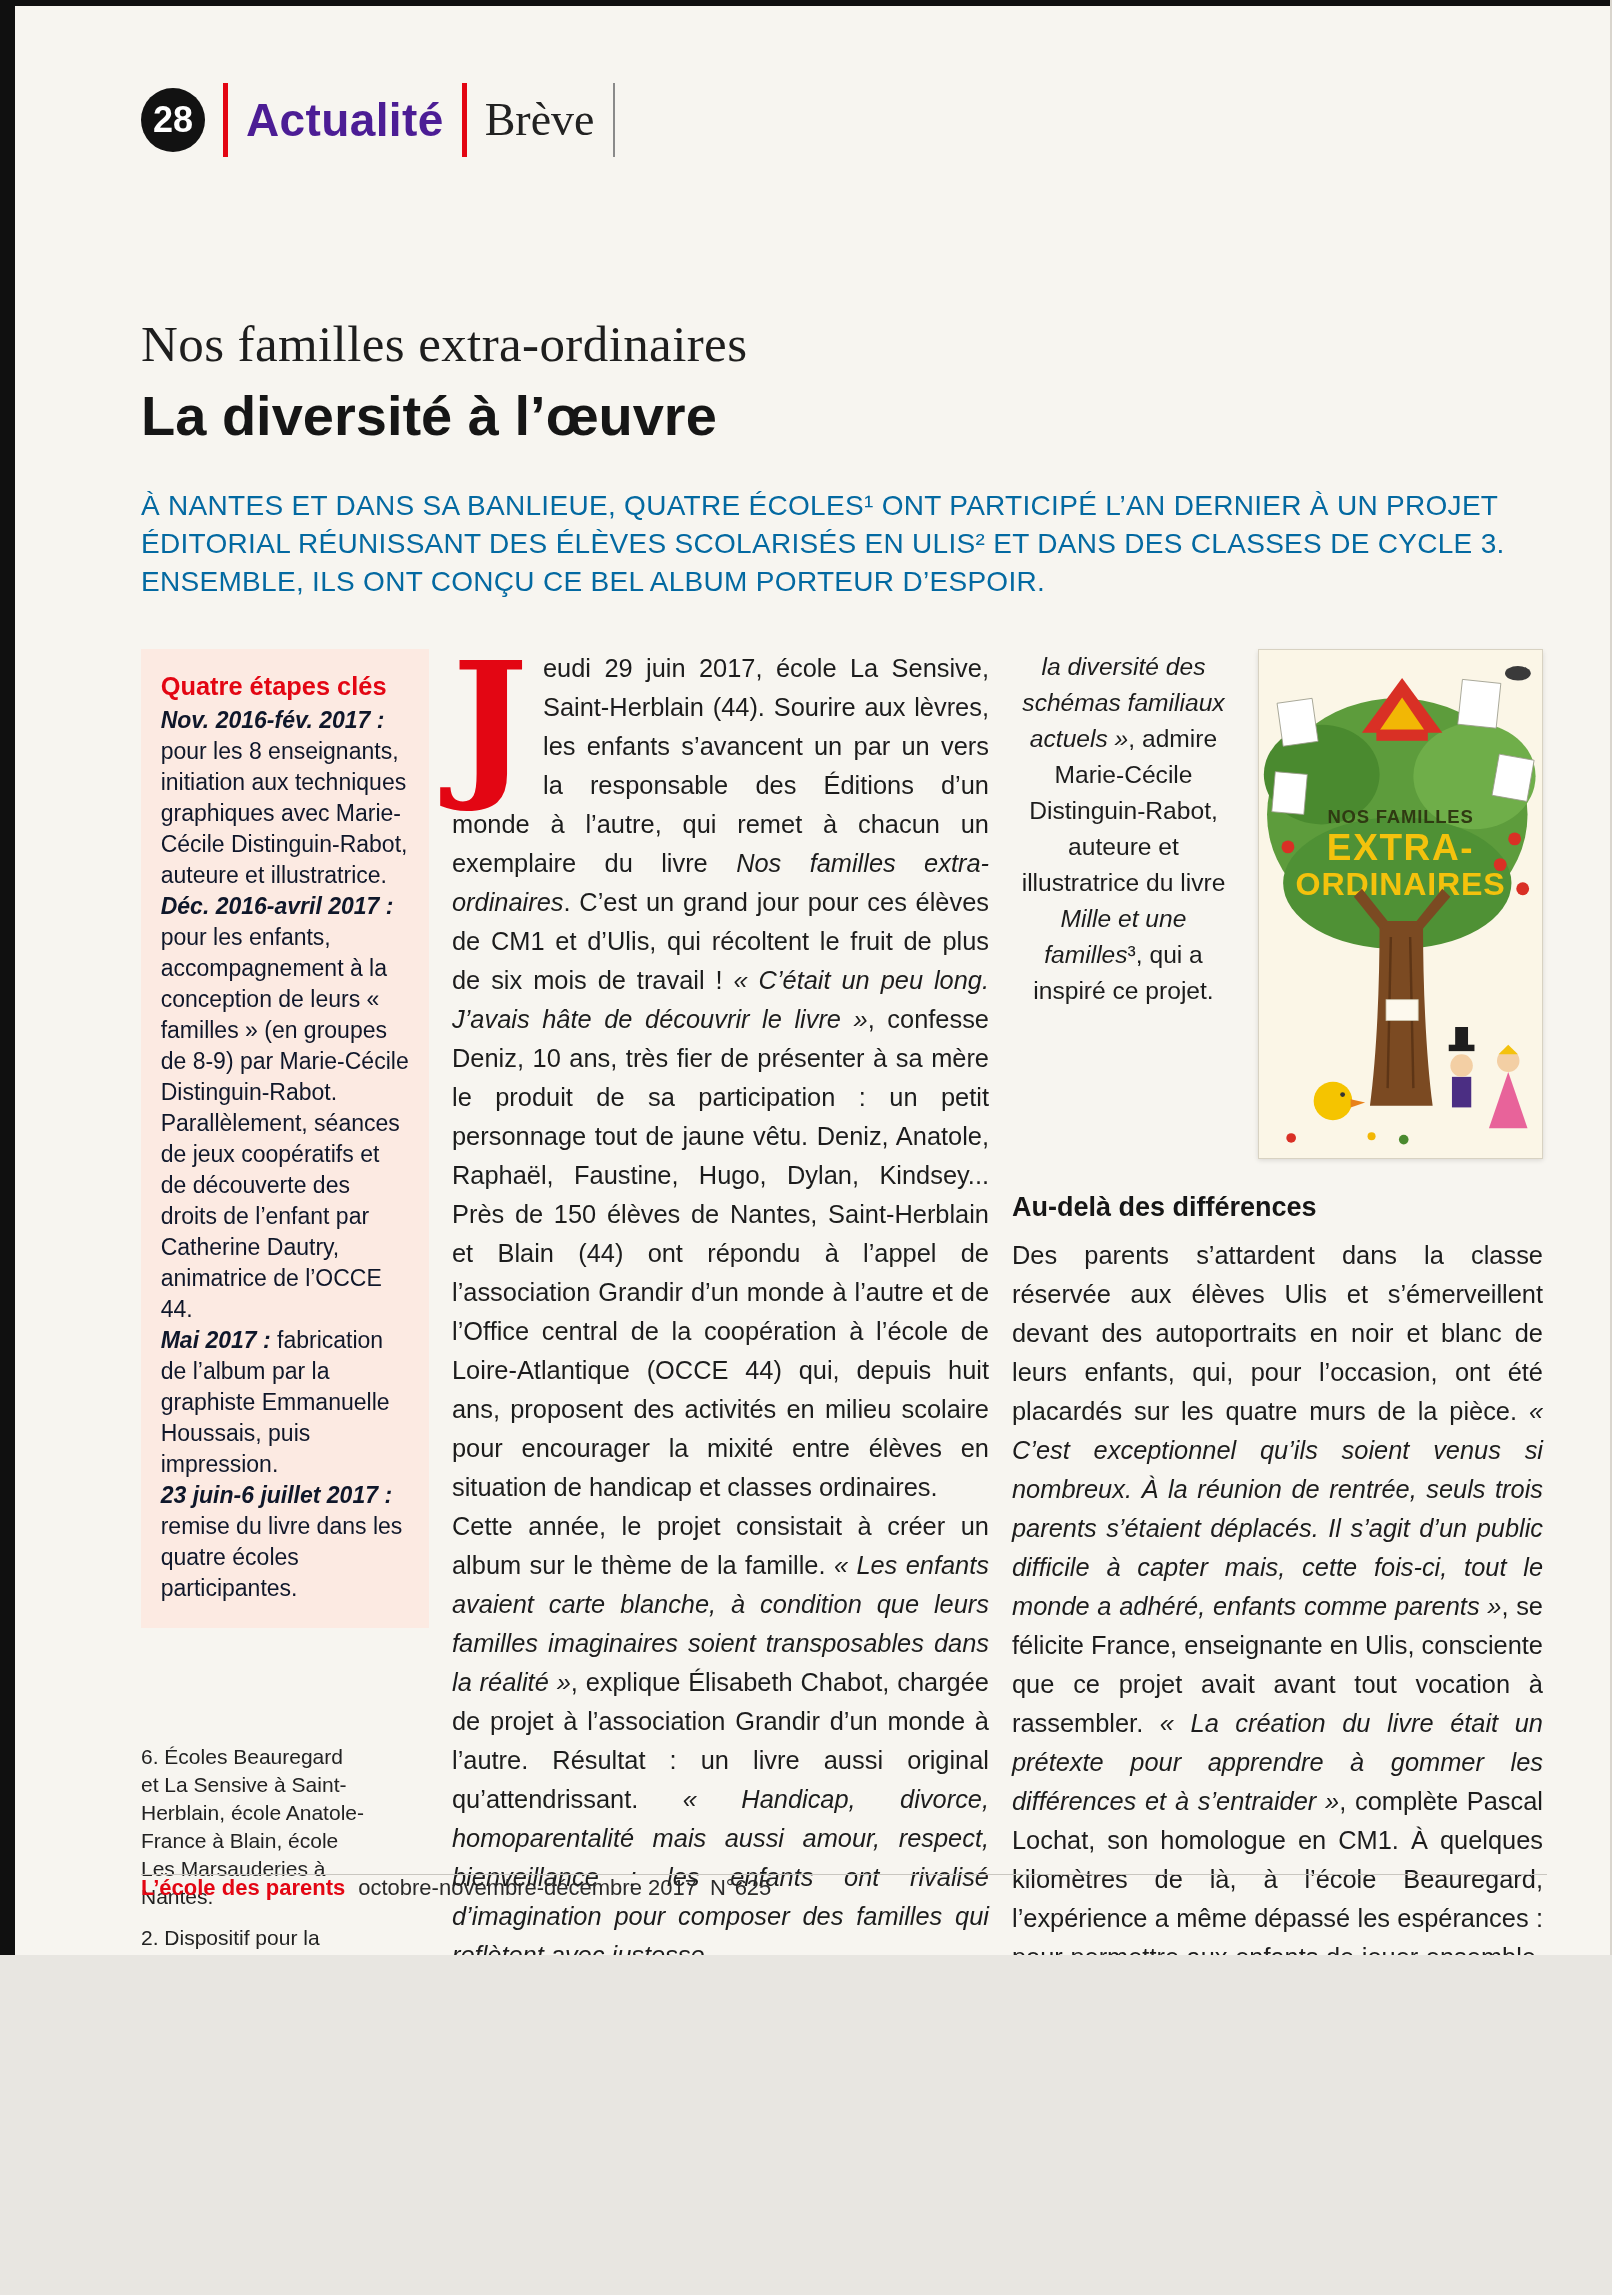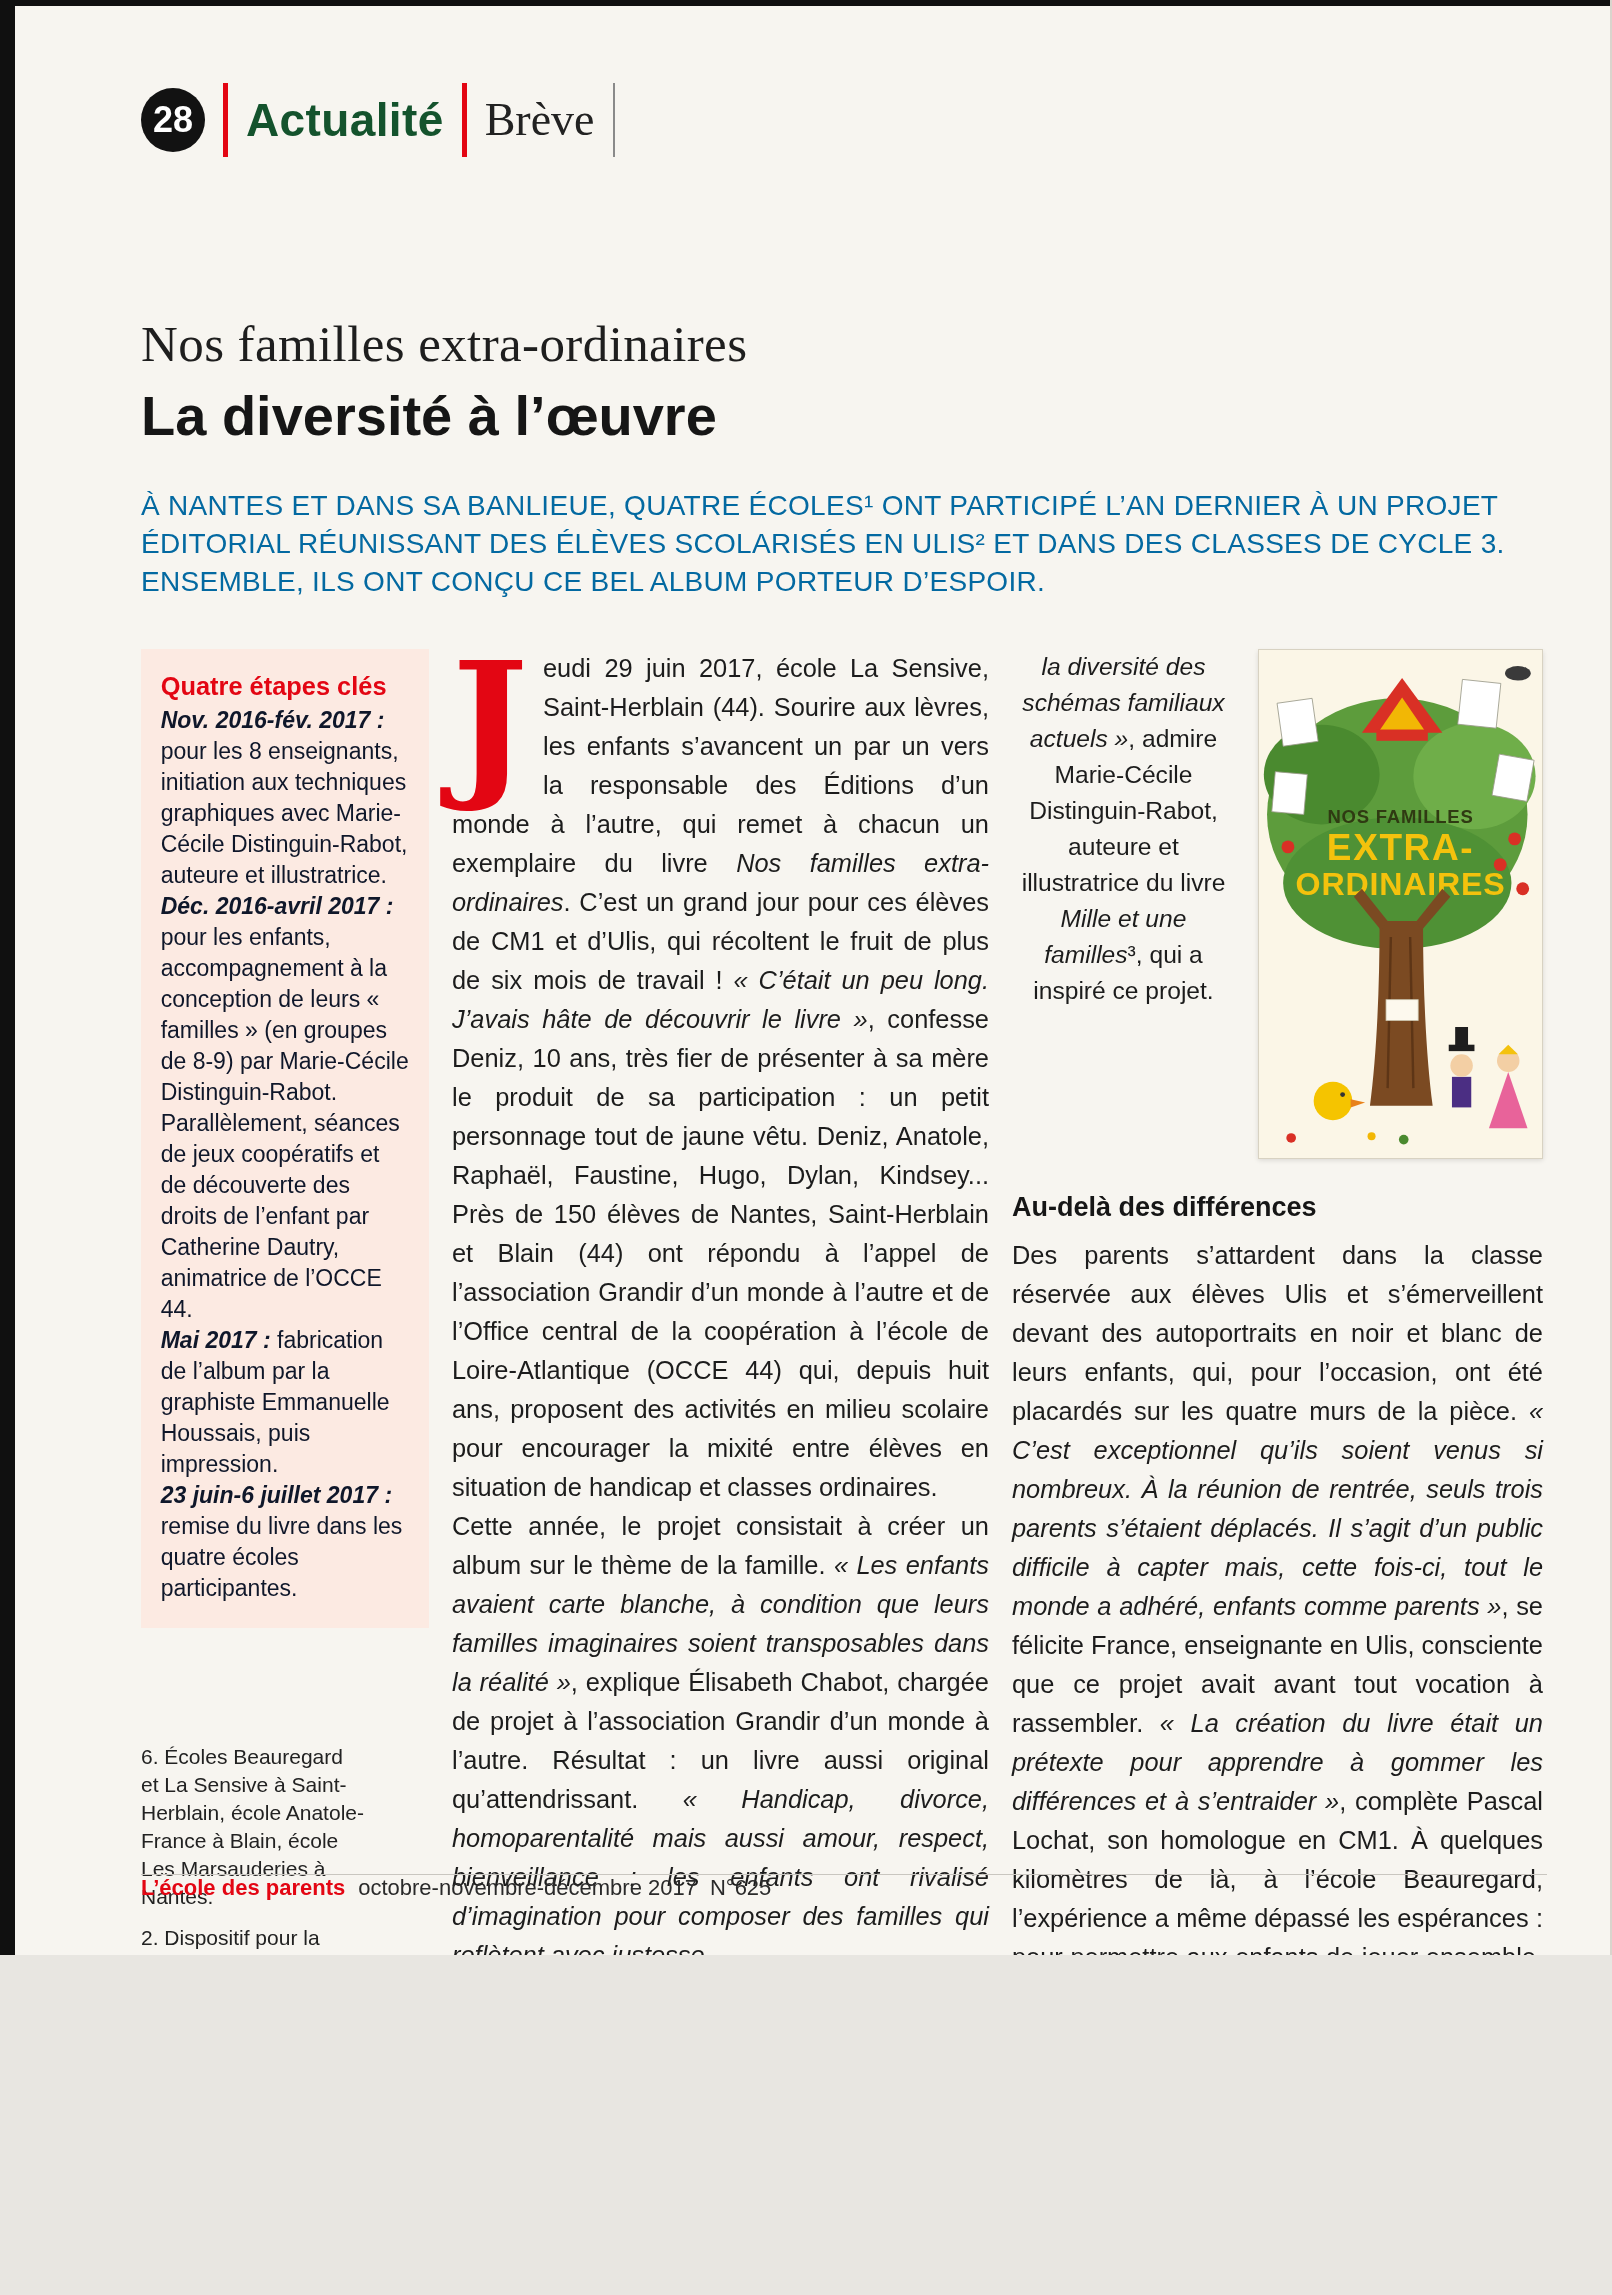--- a/index.html
+++ b/index.html
@@ -22,21 +22,21 @@
   
   .header { margin-top:80px; display:flex; align-items:center; height:79px; }
   .page-number {
     width:64px; height:64px; border-radius:50%;
     background:#121212; color:#fff;
     display:flex; align-items:center; justify-content:center;
     font-size:36px; font-weight:bold;
   }
   .bar-red { width:4.9px; height:74px; background:#e30613; margin:0 18px; }
   .bar-thin { width:2.5px; height:74px; background:#8a8a8a; margin:0 18px; }
-  .section-label { color:#14532d; font-weight:bold; font-size:46px; letter-spacing:0.4px;text-align:center; }
+  .section-label { color:#4c1d95; font-weight:bold; font-size:46px; letter-spacing:0.4px;text-align:center; }
   .rubric-label { font-family:"Liberation Serif", serif; font-size:46px; color:#222; }
 
   
   .kicker-title {
     margin-top:156px;
     font-family:"Liberation Serif", serif;
     font-weight:normal; font-size:51px; color:#1e1e1e; letter-spacing:0.4px;
   }
   .main-title { margin-top:9.8px; font-size:56px; font-weight:bold; color:#161616; }
   .standfirst {

